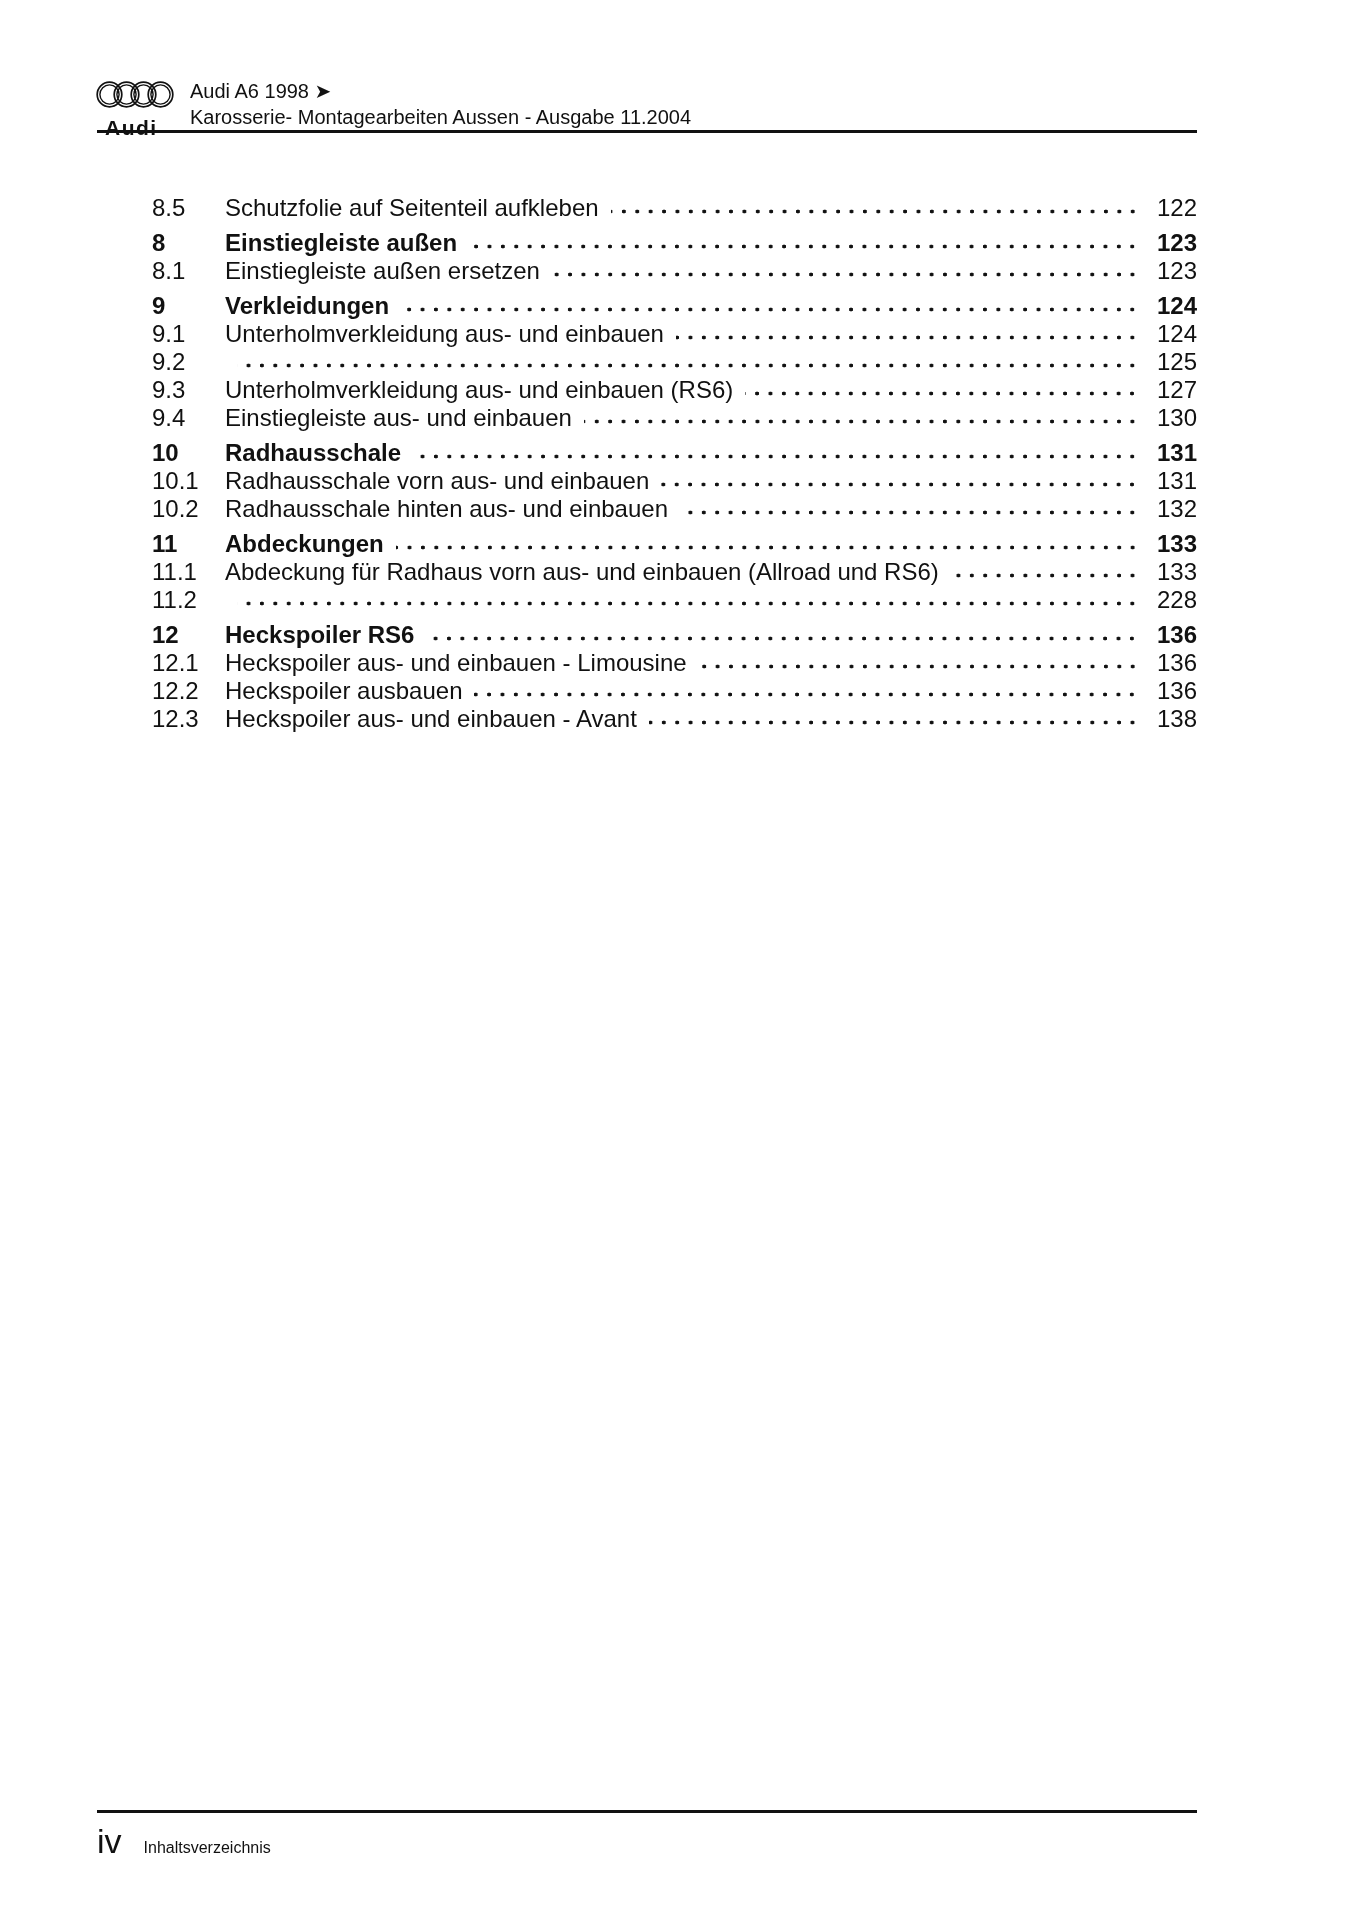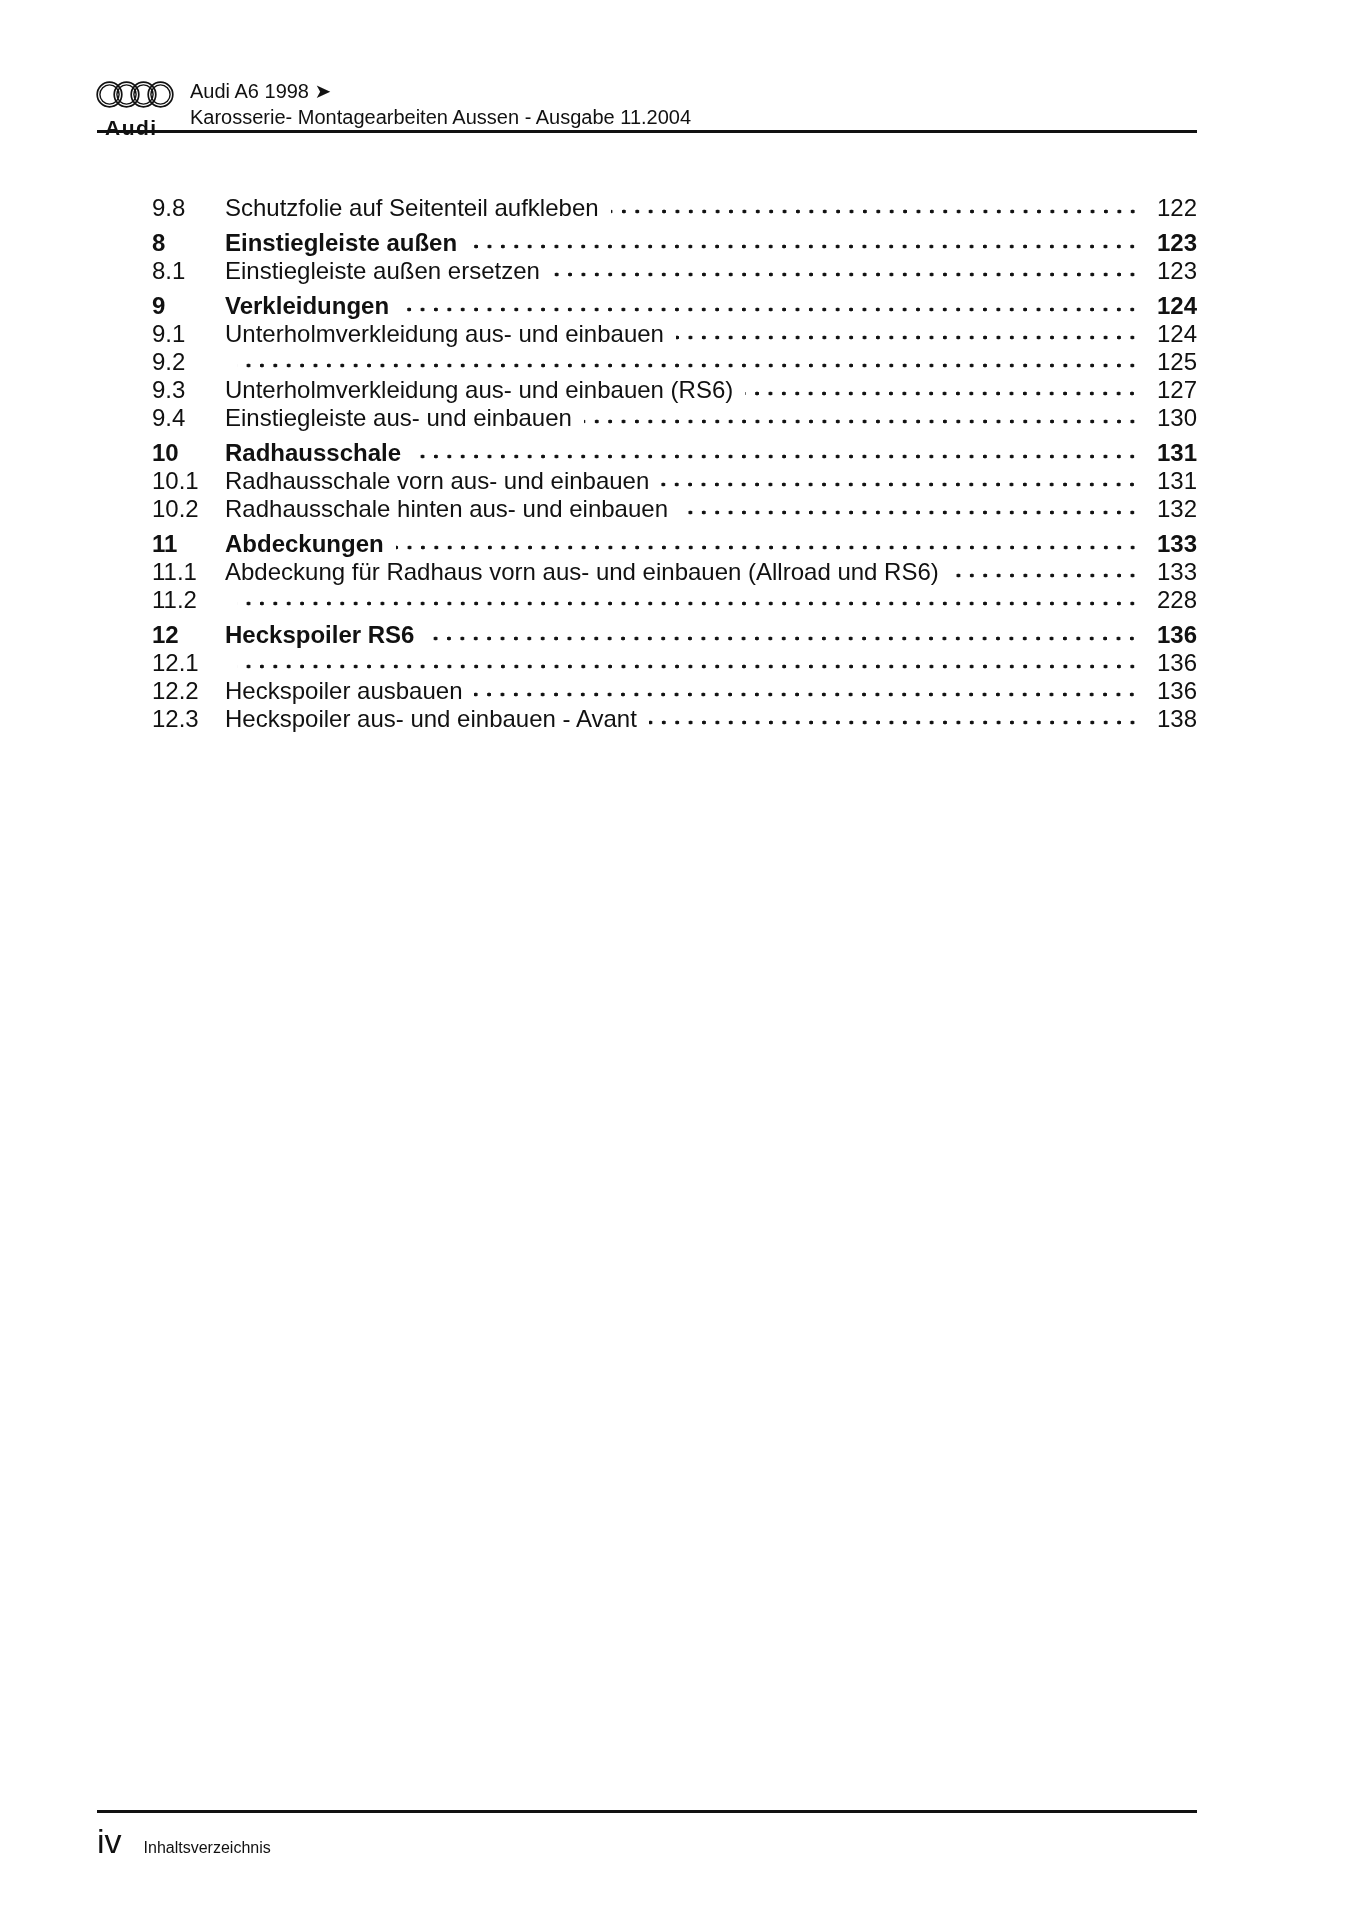--- a/index.html
+++ b/index.html
@@ -129,21 +129,21 @@
       <circle cx="64.5" cy="14.5" r="9.6" stroke-width="1.4"></circle>
     </g>
   </svg>
   <div class="audi-wordmark">Audi</div>
   <div class="header-line1">Audi A6 1998 ➤</div>
   <div class="header-line2">Karosserie- Montagearbeiten Aussen - Ausgabe 11.2004</div>
   <div class="header-rule"></div>
 
   <div class="toc-list">
       <div class="toc-row">
-        <span class="toc-num">9.8</span>
+        <span class="toc-num">8.5</span>
         <span class="toc-title">Schutzfolie auf Seitenteil aufkleben</span>
         <span class="toc-leader"></span>
         <span class="toc-page">122</span>
       </div>
       <div class="toc-row bold">
         <span class="toc-num">8</span>
         <span class="toc-title">Einstiegleiste außen</span>
         <span class="toc-leader"></span>
         <span class="toc-page">123</span>
       </div>
@@ -218,20 +218,21 @@
         <span class="toc-page">228</span>
       </div>
       <div class="toc-row bold">
         <span class="toc-num">12</span>
         <span class="toc-title">Heckspoiler RS6</span>
         <span class="toc-leader"></span>
         <span class="toc-page">136</span>
       </div>
       <div class="toc-row">
         <span class="toc-num">12.1</span>
+        <span class="toc-title">Heckspoiler aus- und einbauen - Limousine</span>
         <span class="toc-leader"></span>
         <span class="toc-page">136</span>
       </div>
       <div class="toc-row">
         <span class="toc-num">12.2</span>
         <span class="toc-title">Heckspoiler ausbauen</span>
         <span class="toc-leader"></span>
         <span class="toc-page">136</span>
       </div>
       <div class="toc-row">

